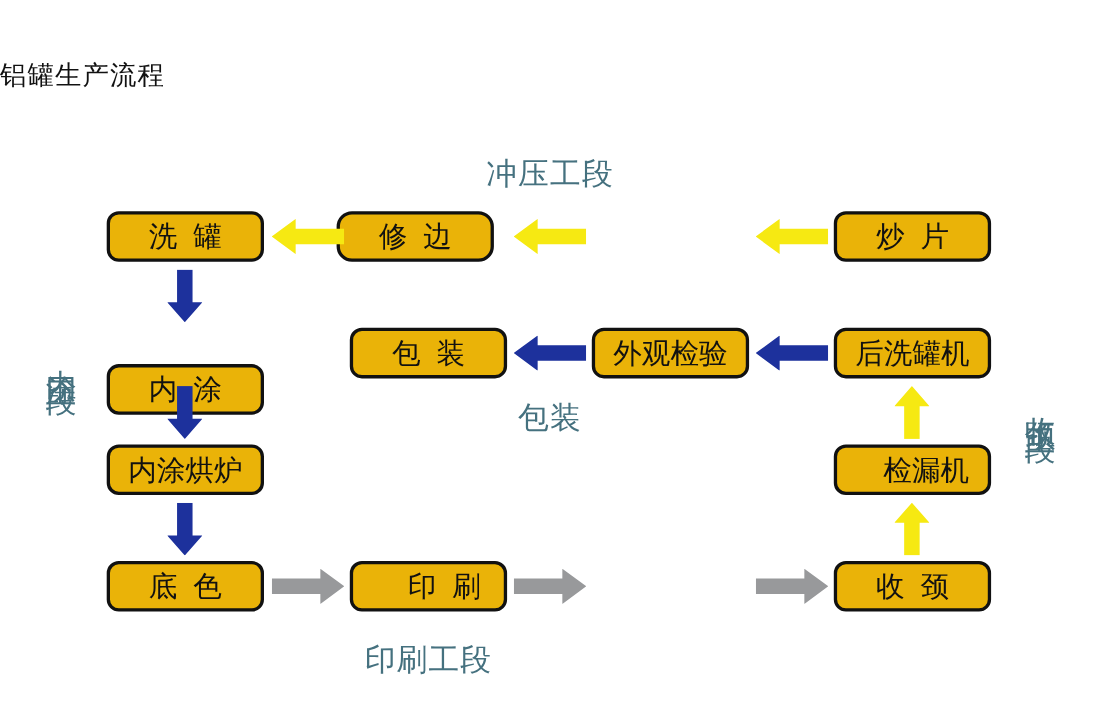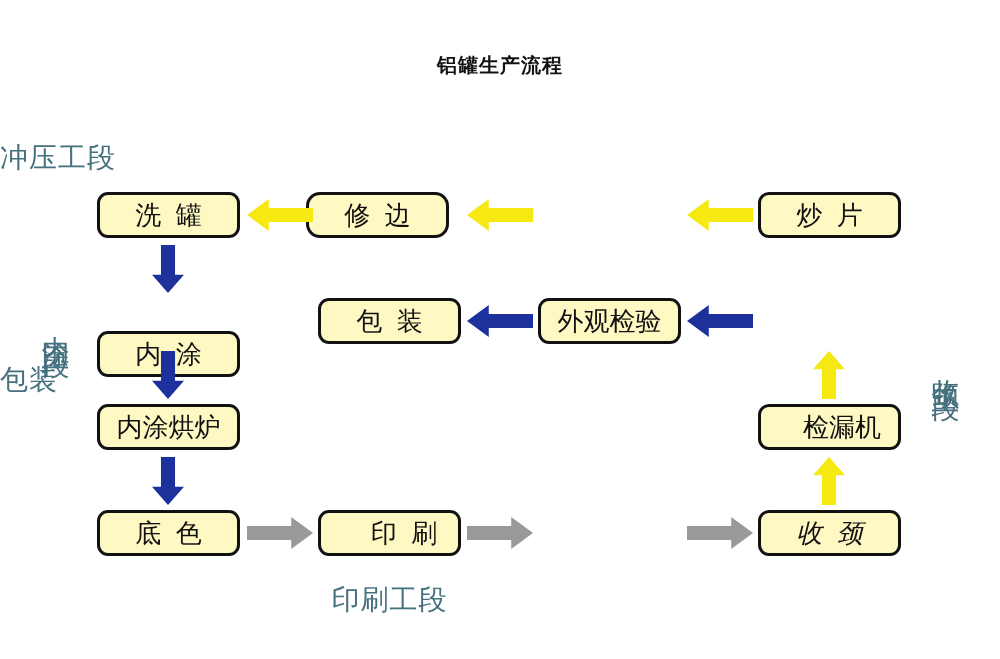--- a/index.html
+++ b/index.html
@@ -5,33 +5,33 @@
   :root{
     --yellow:#f6e912; --navy:#1d319c; --gray:#98999b; --teal:#45717f;
     --box_border:#111111; --background:#ffffff; --text:#111111;
   }
   html,body{margin:0;padding:0;background:#fff;}
   .canvas{
     position:relative;width:1000px;height:659px;background:var(--background);
     font-family:"Liberation Sans","DejaVu Sans",sans-serif;overflow:hidden;
   }
   .title{
-    position:absolute;left:0;right:0;top:52px;text-align:center;
-    font-size:20px;color:var(--text);letter-spacing:1px;font-weight:bold;
+    position:absolute;left:0;right:0;top:52px;text-align:left;
+    font-size:24px;color:var(--text);letter-spacing:1px;
   }
   .section-label{
     position:absolute;color:var(--teal);font-size:28px;letter-spacing:1px;
   }
-  .center-wide{left:0;right:0;}
+  .center-wide{left:0;right:0;text-align:center;}
   .vlabel{
     writing-mode:vertical-rl;text-orientation:upright;letter-spacing:5px;
   }
   .node{
     position:absolute;box-sizing:border-box;width:143px;height:46px;
-    border:3px solid var(--box_border);border-radius:11px;background:#fef9c3;
+    border:3px solid var(--box_border);border-radius:11px;background:#eab308;
     display:flex;align-items:center;justify-content:center;
     font-size:26px;color:var(--text);white-space:pre;
   }
   .arrow{position:absolute;}
   .h{width:66px;height:32px;}
   .v{width:32px;height:48px;}
   .left {clip-path:polygon(0% 50%,33% 0%,33% 28%,100% 28%,100% 72%,33% 72%,33% 100%);}
   .right{clip-path:polygon(100% 50%,67% 0%,67% 28%,0% 28%,0% 72%,67% 72%,67% 100%);}
   .down {clip-path:polygon(50% 100%,0% 62%,28% 62%,28% 0%,72% 0%,72% 62%,100% 62%);}
   .up   {clip-path:polygon(50% 0%,100% 38%,72% 38%,72% 100%,28% 100%,28% 38%,0% 38%);}
@@ -52,27 +52,28 @@
   <div class="section-label vlabel" style="left:926px;top:357px;">收颈工段</div>
   <div class="section-label" style="left:318px;width:143px;text-align:center;top:581px;">印刷工段</div>
 
   <div class="node" style="left:97px;top:192px;">洗  罐</div>
   <div class="node" style="left:306px;top:192px;border-radius:14px;">修  边</div>
   <div class="node" style="left:758px;top:192px;">炒  片</div>
 
   <div class="node" style="left:97px;top:298px;margin-top:33px;">内  涂</div>
   <div class="node" style="left:318px;top:298px;">包  装</div>
   <div class="node" style="left:538px;top:298px;">外观检验</div>
+  <div class="node" style="left:758px;top:298px;">后洗罐机</div>
 
   <div class="node" style="left:97px;top:404px;">内涂烘炉</div>
   <div class="node" style="left:758px;top:404px;padding-left:25px;">检漏机</div>
 
   <div class="node" style="left:97px;top:510px;">底  色</div>
   <div class="node" style="left:318px;top:510px;padding-left:29px;">印  刷</div>
-  <div class="node" style="left:758px;top:510px;font-style:italic;">收  颈</div>
+  <div class="node" style="left:758px;top:510px;">收  颈</div>
 
   <div class="arrow h left yellow" style="left:247px;top:199px;"></div>
   <div class="arrow h left yellow" style="left:467px;top:199px;"></div>
   <div class="arrow h left yellow" style="left:687px;top:199px;"></div>
 
   <div class="arrow h left navy" style="left:467px;top:305px;"></div>
   <div class="arrow h left navy" style="left:687px;top:305px;"></div>
 
   <div class="arrow v down navy" style="left:152px;top:245px;"></div>
   <div class="arrow v down navy" style="left:152px;top:351px;"></div>

